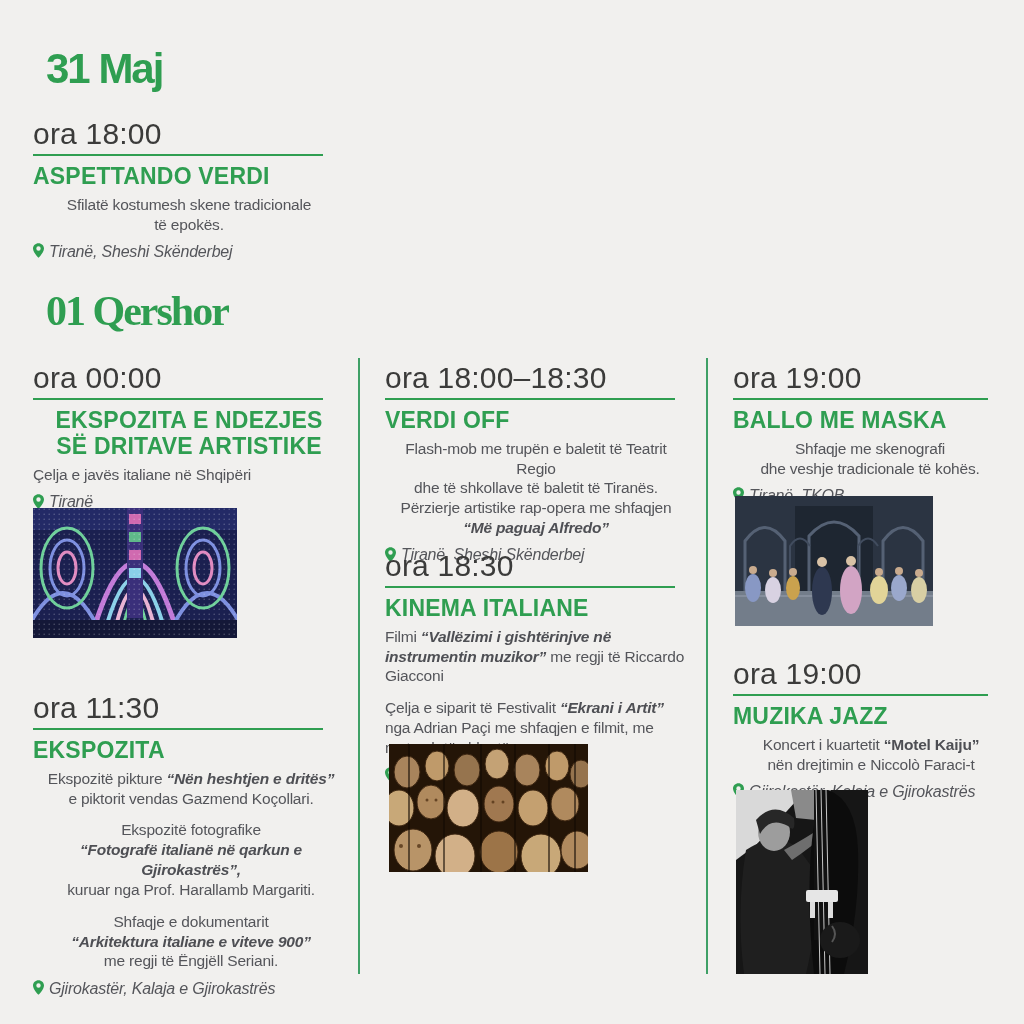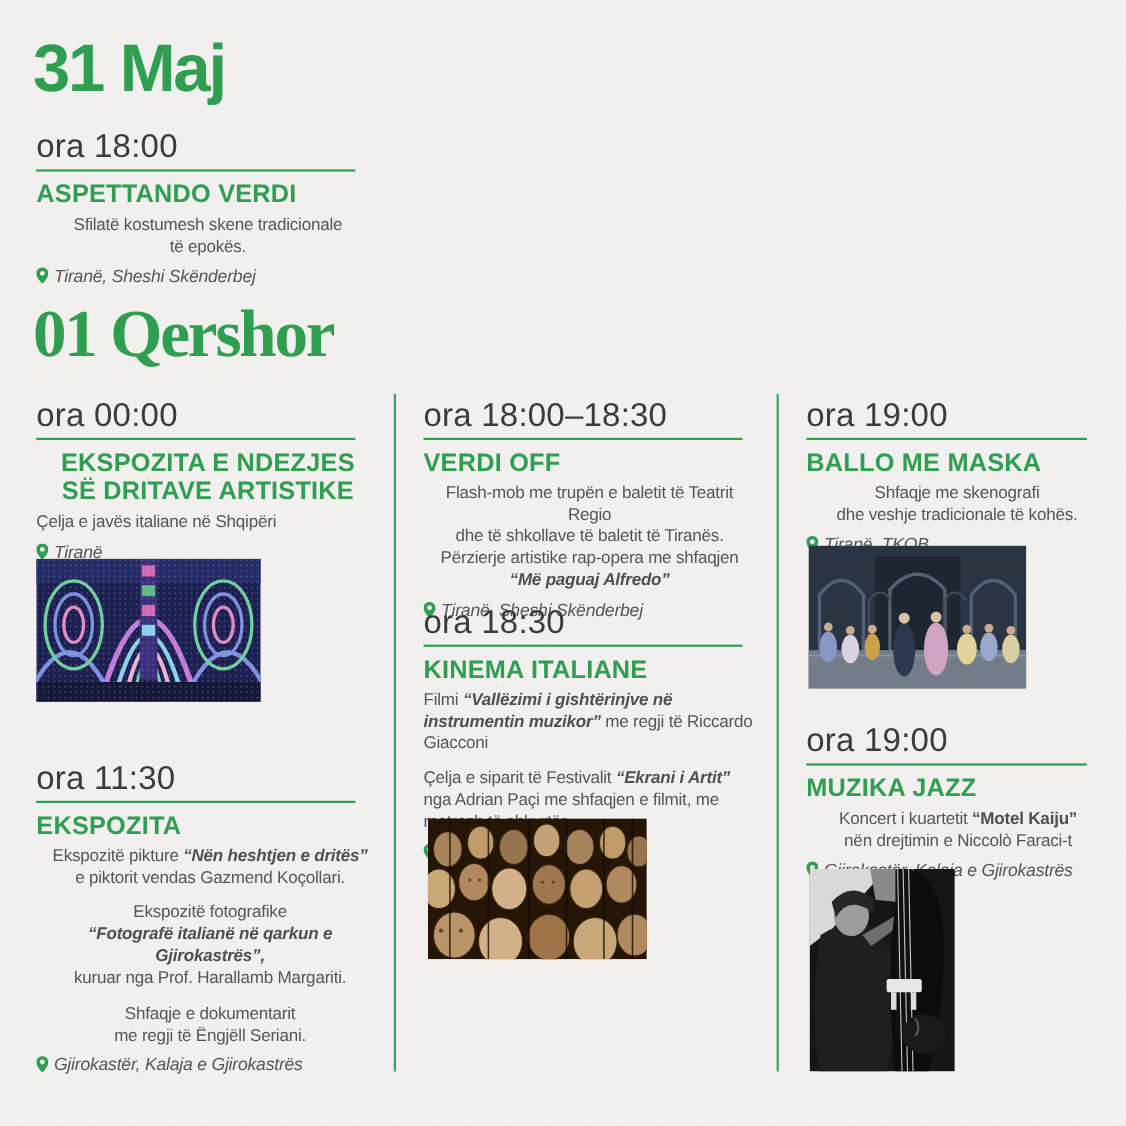--- a/index.html
+++ b/index.html
@@ -11,22 +11,22 @@
       radial-gradient(#e9e8e5 0.6px, transparent 0.6px),
       radial-gradient(#f7f6f4 0.6px, transparent 0.6px);
     background-size:6px 6px,6px 6px;
     background-position:0 0,3px 3px;
     font-family:"Liberation Sans","DejaVu Sans",sans-serif;
     overflow:hidden;
     color:#54555a;
   }
   .date-heading{
     position:absolute;
-    margin:0;
-    font-size:61px;
+    margin:16px;
+    font-size:42px;
     font-weight:800;
     letter-spacing:-2px;
     color:#2f9e51;
     line-height:1;
   }
   .event{position:absolute;}
   .evt-time{
     font-size:30px;
     font-weight:400;
     color:#3b3b3a;
@@ -165,20 +165,21 @@
         <span class="desc-line"><span>Ekspozitë pikture </span><span class="quote">“Nën heshtjen e dritës”</span></span>
         <span class="desc-line">e piktorit vendas Gazmend Koçollari.</span>
       </div>
       <div class="para">
         <span class="desc-line">Ekspozitë fotografike</span>
         <span class="desc-line quote">“Fotografë italianë në qarkun e Gjirokastrës”,</span>
         <span class="desc-line">kuruar nga Prof. Harallamb Margariti.</span>
       </div>
       <div class="para">
         <span class="desc-line">Shfaqje e dokumentarit</span>
+        <span class="desc-line quote">“Arkitektura italiane e viteve 900”</span>
         <span class="desc-line">me regji të Ëngjëll Seriani.</span>
       </div>
     </div>
     <div class="loc">
       <span class="pin"><svg width="11" height="15" viewBox="0 0 12 16">
             <path d="M6 0C2.7 0 0 2.6 0 5.9 0 10.3 6 16 6 16s6-5.7 6-10.1C12 2.6 9.3 0 6 0zm0 8.2a2.4 2.4 0 1 1 0-4.8 2.4 2.4 0 0 1 0 4.8z" fill="#2f9e51"></path>
           </svg></span>
       <span>Gjirokastër, Kalaja e Gjirokastrës</span>
     </div>
   </div>

